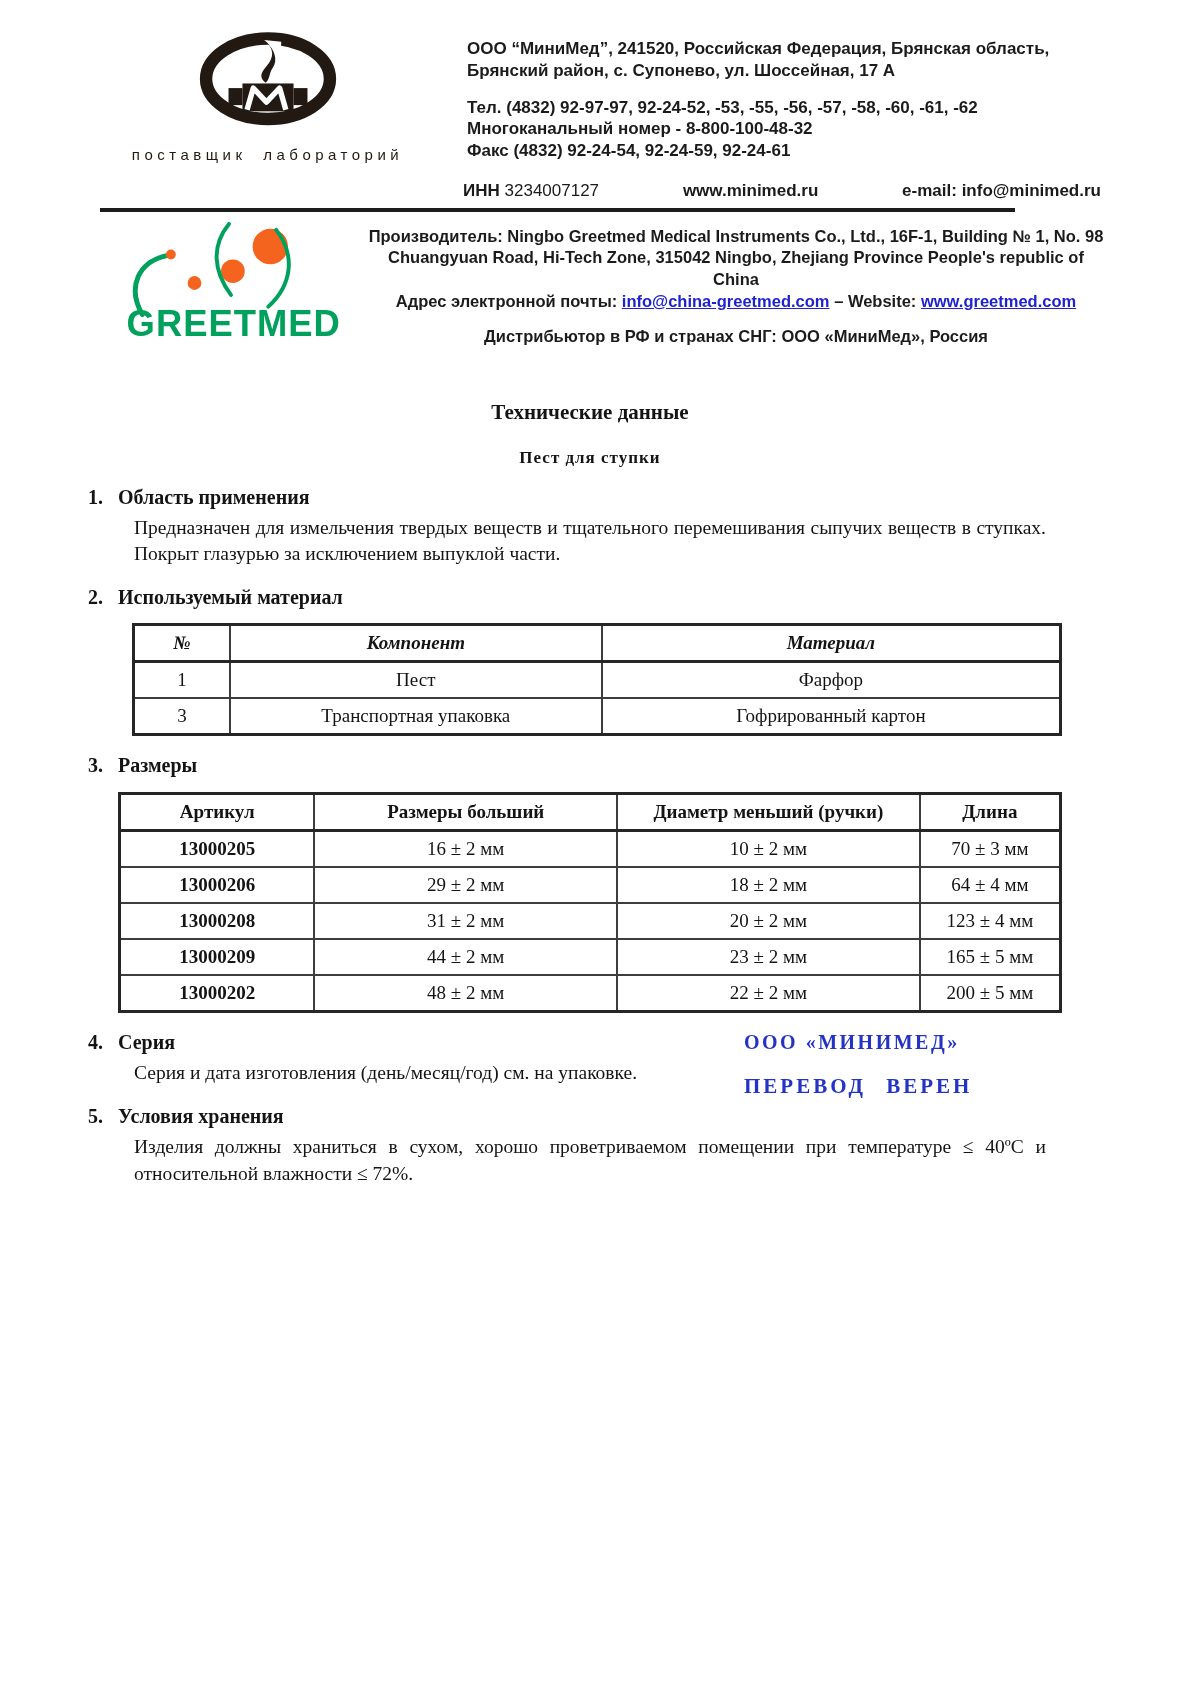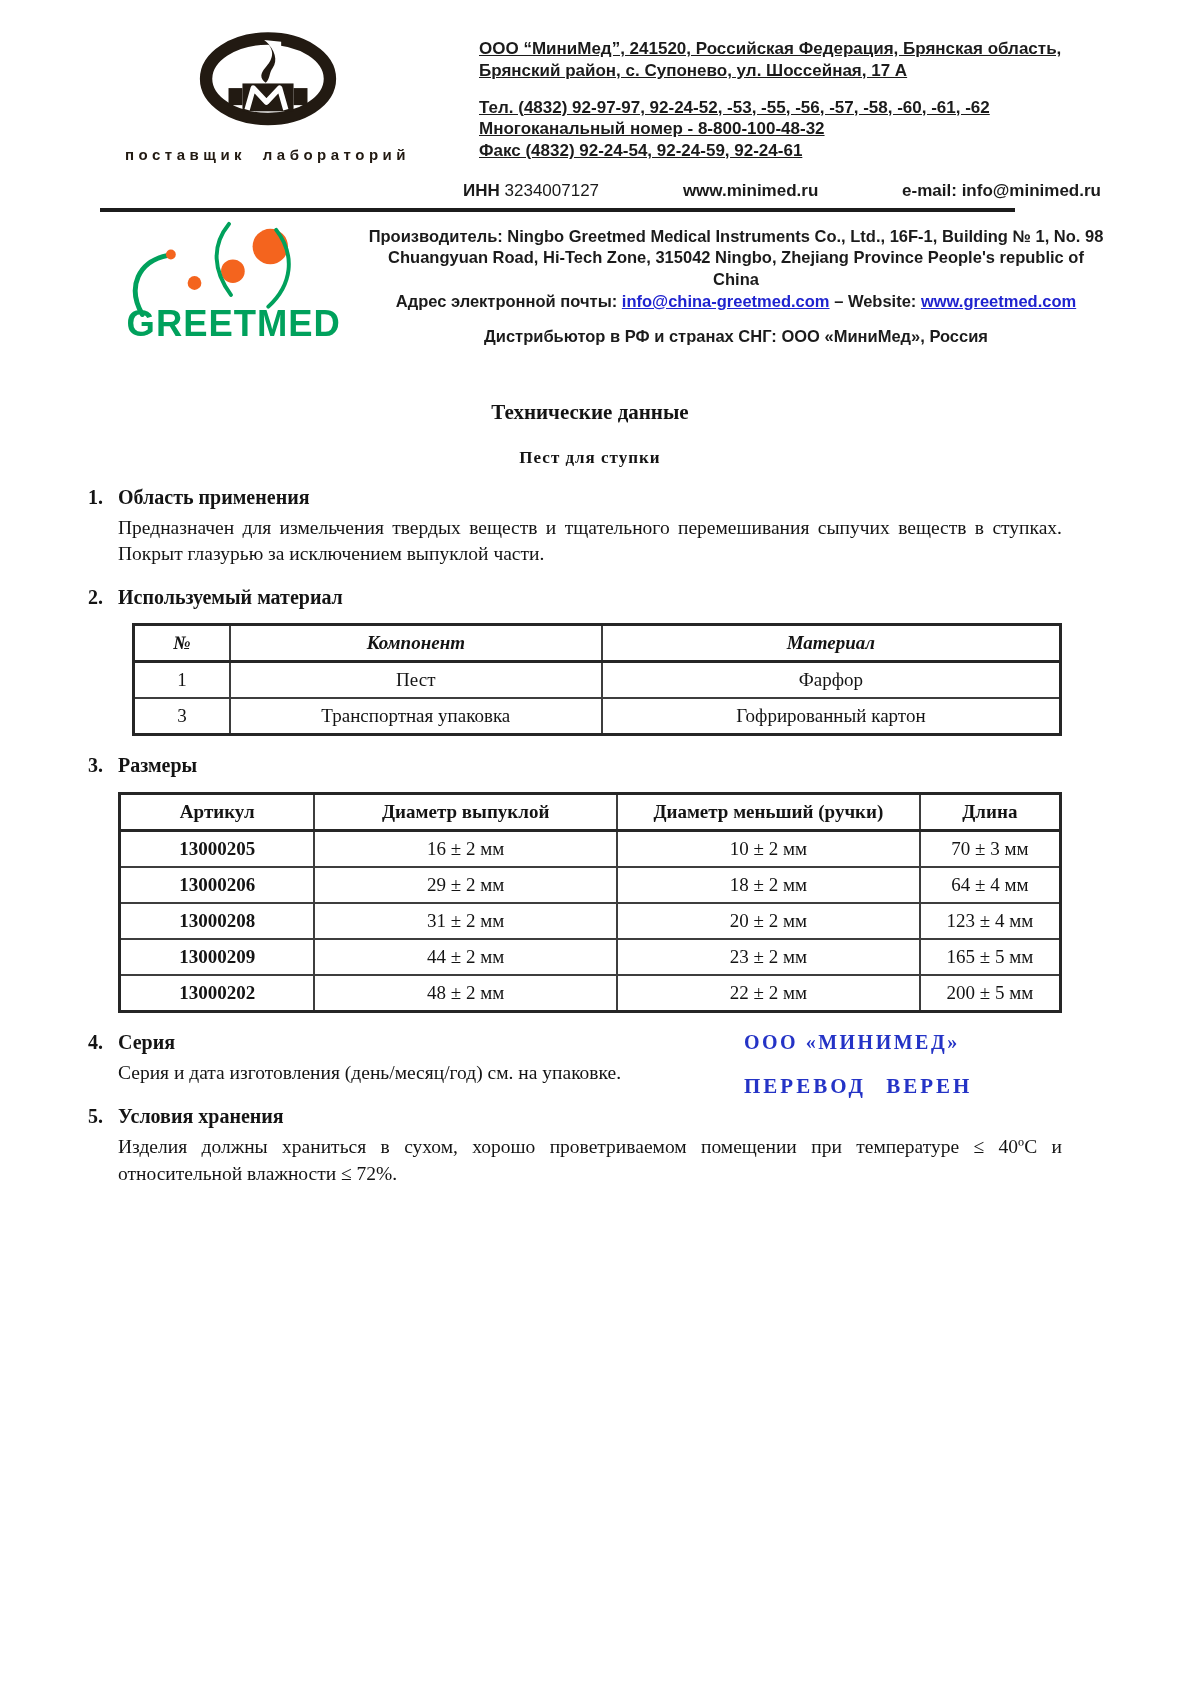--- a/index.html
+++ b/index.html
@@ -10,29 +10,29 @@
   
   .top-header{display:flex;align-items:flex-start;padding:30px 95px 0 100px;}
   .minimed-logo{width:335px;flex:0 0 auto;text-align:center;}
   .logo-emblem{display:block;margin:0 auto;}
   .logo-wordmark{
     font-family:"Liberation Sans", sans-serif;font-weight:800;font-size:50px;
     line-height:1;color:#221a12;letter-spacing:1px;white-space:nowrap;margin-top:-6px;
   }
   .logo-reg{font-size:17px;vertical-align:super;font-weight:700;}
   .logo-tagline{
-    font-family:"Liberation Sans", sans-serif;font-weight:700;font-size:15px;
+    font-family:"Liberation Sans", sans-serif;font-weight:400;font-size:15px;
     letter-spacing:4.5px;word-spacing:8px;color:#221a12;margin-top:6px;white-space:nowrap;
   }
   .contact-block{
     flex:1;margin-left:28px;padding-top:8px;
     font-family:"Liberation Sans", sans-serif;font-weight:700;font-size:17px;
     line-height:1.28;color:#1b1b1b;
   }
-  .contact-block p{margin:0 0 15px 16px;text-decoration:underline;}
+  .contact-block p{margin:0 0 15px 4px;}
   .inn-row{display:flex;justify-content:space-between;padding-right:4px;margin-top:18px;}
   .inn-value{font-weight:400;}
   
   .divider{height:4px;background:#1c1c1c;margin:6px 185px 0 100px;}
   
   .manufacturer{display:flex;align-items:flex-start;padding:8px 95px 0 112px;}
   .greetmed-logo{width:235px;flex:0 0 auto;}
   .manu-text{
     flex:1;margin-left:20px;padding-top:6px;text-align:center;
     font-family:"Liberation Sans", sans-serif;font-weight:700;font-size:16.5px;
@@ -41,21 +41,21 @@
   .manu-text p{margin:0;}
   .manu-link{color:#1f23cf;text-decoration:underline;cursor:pointer;}
   .distributor{margin-top:13px !important;}
   
   main{padding:50px 138px 0 118px;}
   .doc-title{text-align:center;font-size:21px;font-weight:700;margin:0;}
   .doc-subtitle{text-align:center;font-size:17px;font-weight:700;letter-spacing:1px;margin:23px 0 0;}
   .sec{margin-top:17px;}
   .sec-head{display:flex;font-size:20px;font-weight:700;line-height:1.25;}
   .sec-num{width:30px;margin-left:-30px;flex:0 0 auto;}
-  .sec-body{font-size:19.5px;line-height:1.38;text-align:justify;margin:5px 0 0;}
+  .sec-body{font-size:19.5px;line-height:1.38;text-align:justify;margin:5px 16px 0;}
   
   table{border-collapse:collapse;table-layout:fixed;}
   .materials-table{width:calc(100% - 14px);margin:13px 0 4px 14px;}
   .sizes-table{width:100%;margin:14px 0 4px 0;}
   th,td{border:2px solid #3d3d3d;text-align:center;font-size:19px;padding:6px 4px;}
   table{border:3px solid #262626;}
   thead th{border-bottom:3px solid #262626;font-weight:700;}
   .materials-table thead th{font-style:italic;}
   .materials-table th:nth-child(1),.materials-table td:nth-child(1){width:9.6%;}
   .materials-table th:nth-child(2),.materials-table td:nth-child(2){width:40.4%;}
@@ -181,21 +181,21 @@
 
     <div class="sec">
       <div class="sec-head">
         <span class="sec-num">3.</span>
         <span>Размеры</span>
       </div>
       <table class="sizes-table">
           <thead>
             <tr>
               <th>Артикул</th>
-              <th>Диаметр выпуклой</th>
+              <th>Размеры больший</th>
               <th>Диаметр меньший (ручки)</th>
               <th>Длина</th>
             </tr>
           </thead>
           <tbody>
             <tr>
               <td>13000205</td>
               <td>16 ± 2 мм</td>
               <td>10 ± 2 мм</td>
               <td>70 ± 3 мм</td>

